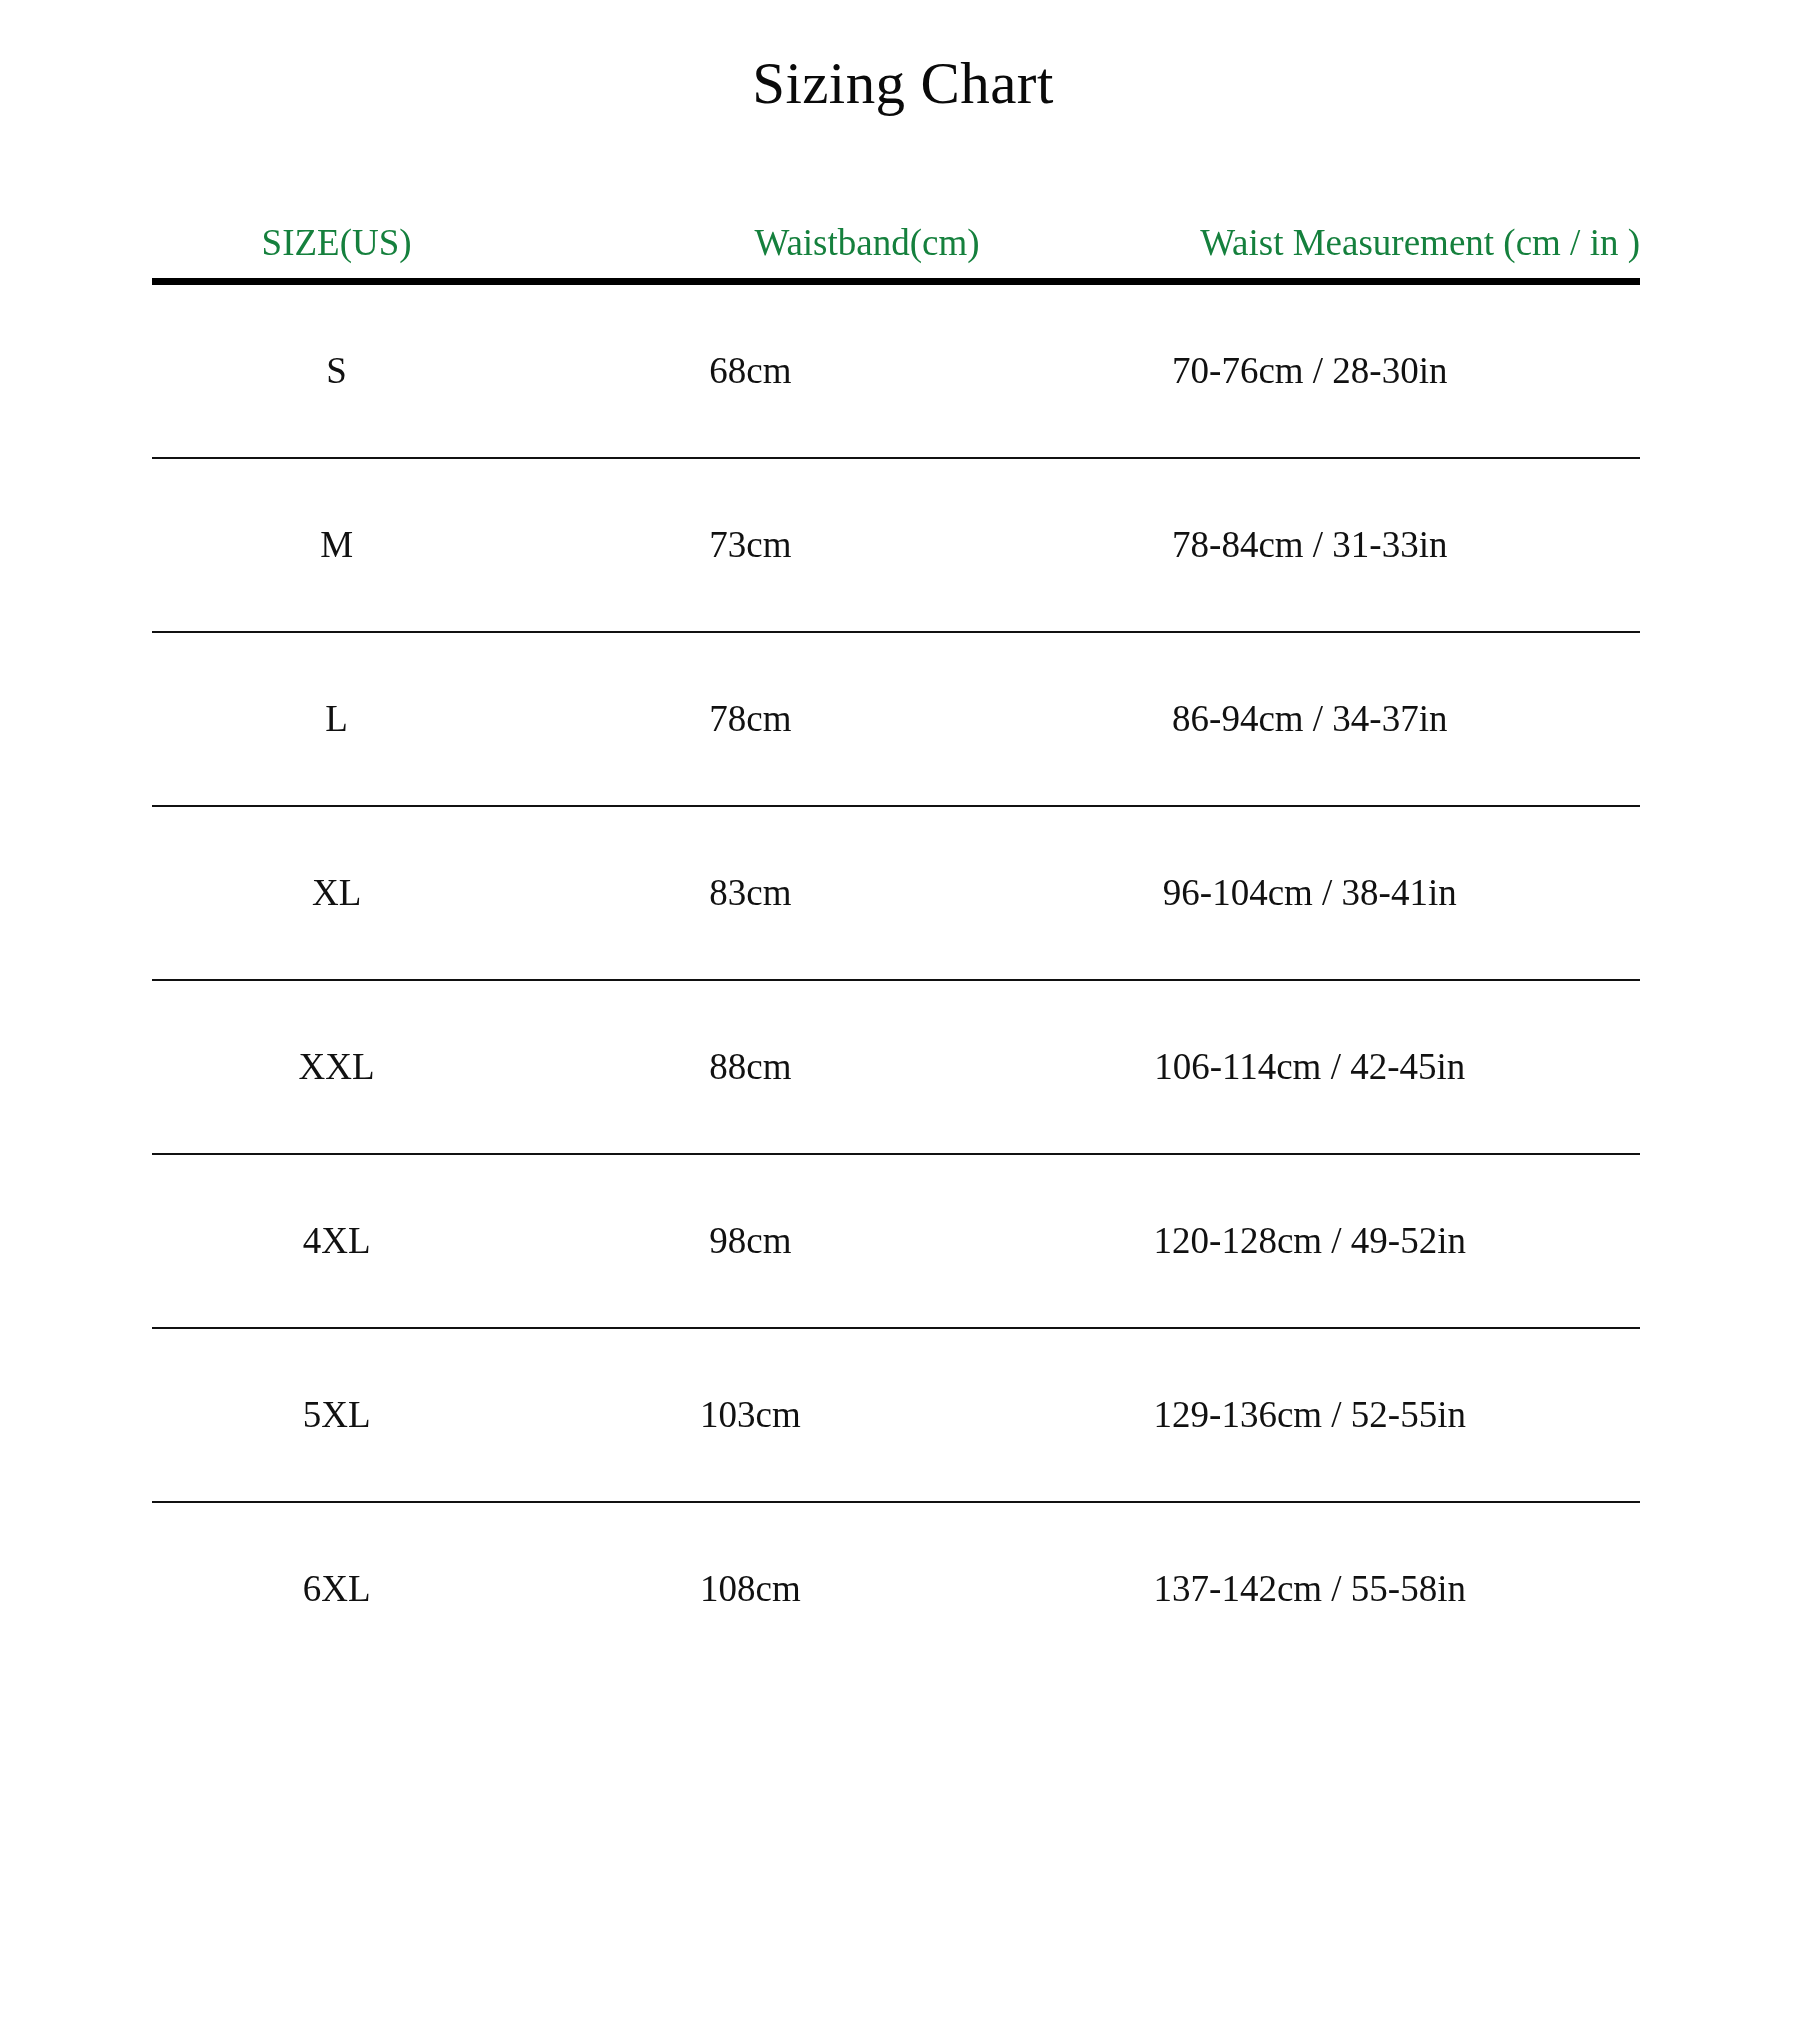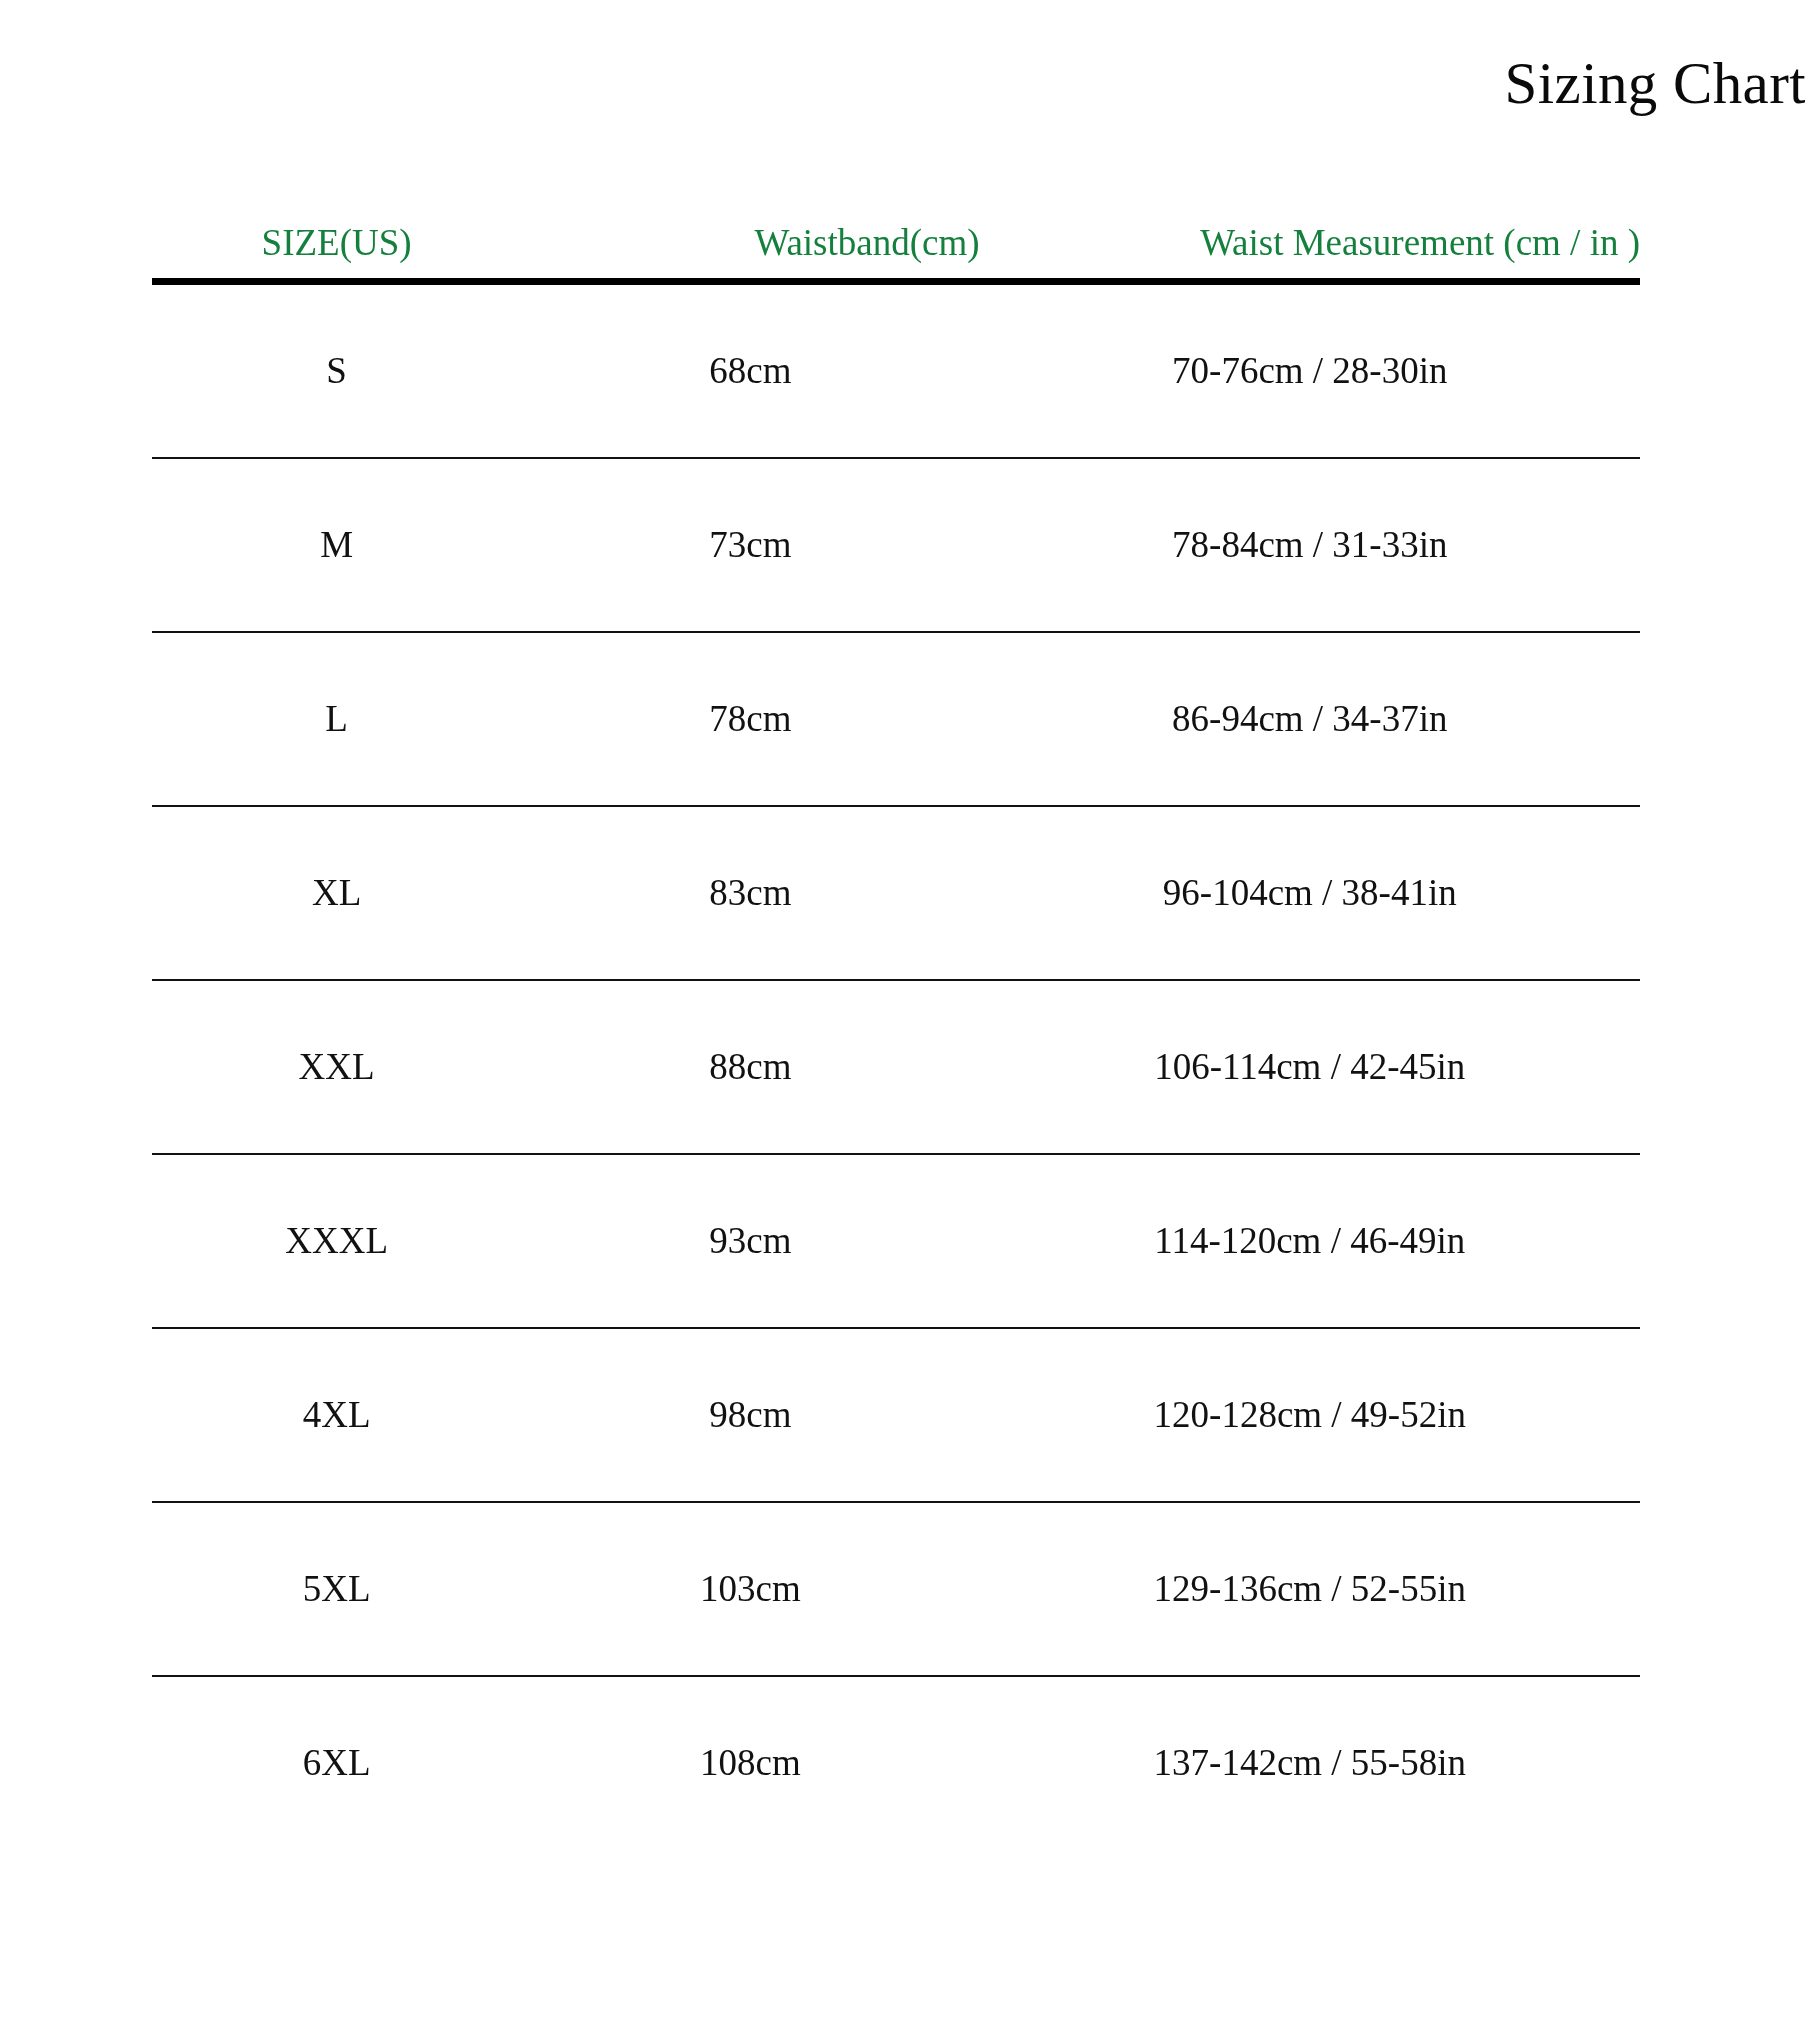--- a/index.html
+++ b/index.html
@@ -22,21 +22,21 @@
     background: #ffffff;
     box-sizing: border-box;
   }
 
   
   .chart-title {
     position: absolute;
     top: 54px;
     left: 0;
     width: 1806px;
-    text-align: right;
+    text-align: center;
     font-size: 59px;
     line-height: 1.0;
     font-weight: 400;
     letter-spacing: 0.4px;
     color: #0a0a0a;
   }
 
   
   .table-wrap {
     position: absolute;
@@ -141,25 +141,20 @@
           <td class="col-waistband">83cm</td>
           <td class="col-measure">96-104cm / 38-41in</td>
         </tr>
 
         <tr>
           <td class="col-size">XXL</td>
           <td class="col-waistband">88cm</td>
           <td class="col-measure">106-114cm / 42-45in</td>
         </tr>
 
-        <tr>
-          <td class="col-size">XXXL</td>
-          <td class="col-waistband">93cm</td>
-          <td class="col-measure">114-120cm / 46-49in</td>
-        </tr>
 
         <tr>
           <td class="col-size">4XL</td>
           <td class="col-waistband">98cm</td>
           <td class="col-measure">120-128cm / 49-52in</td>
         </tr>
 
         <tr>
           <td class="col-size">5XL</td>
           <td class="col-waistband">103cm</td>

